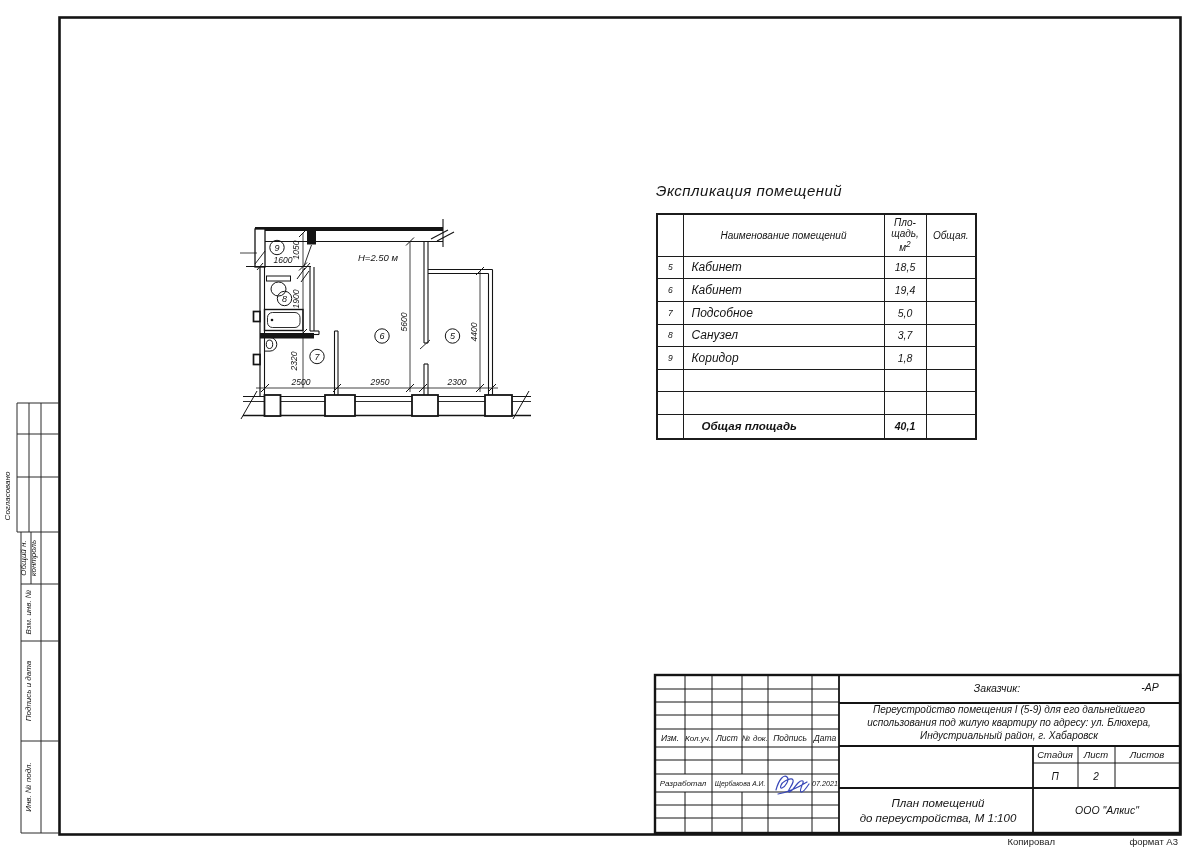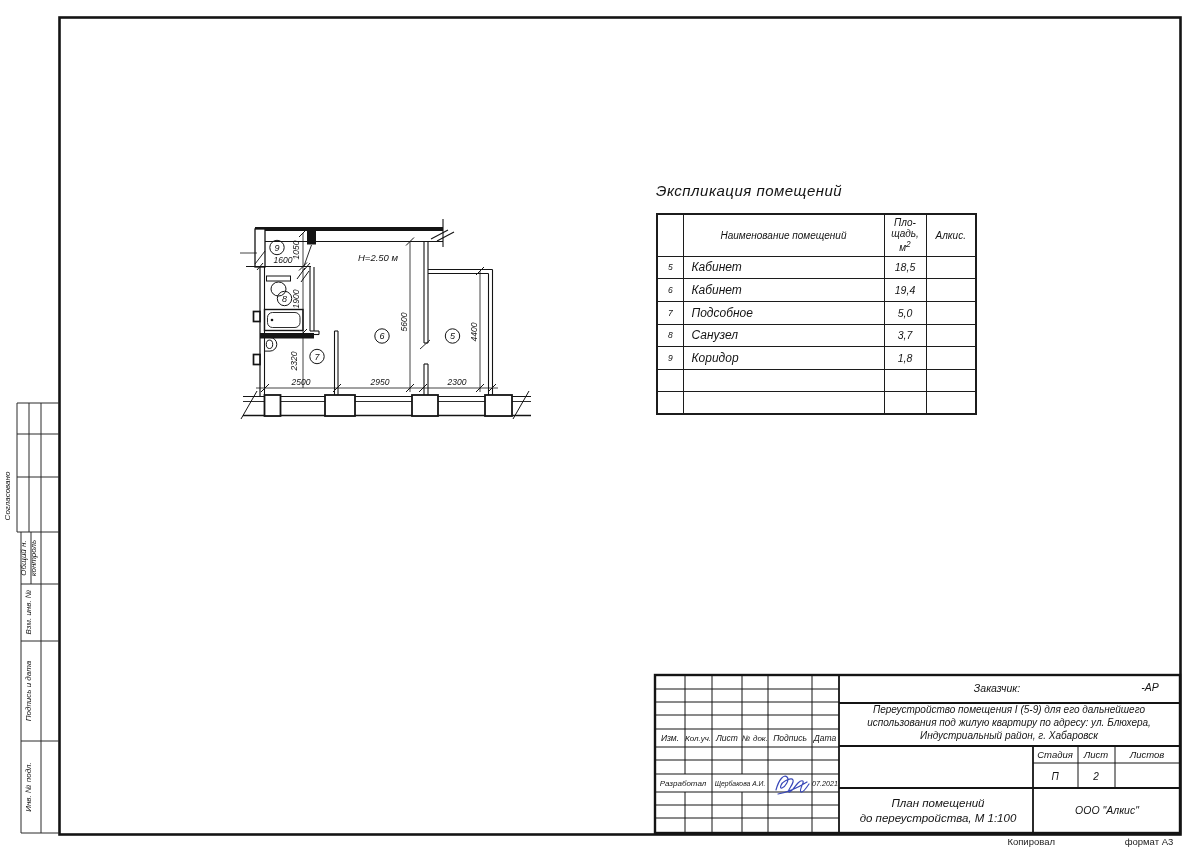--- a/index.html
+++ b/index.html
@@ -269,21 +269,21 @@
       </colgroup>
     <tbody>
         <tr style="height:42px">
       <td class="hdr"></td>
       <td class="hdr">Наименование помещений</td>
       <td class="hdr">
         <span>Пло-</span><br>
         <span>щадь,</span><br>
         <span>м</span><sup>2</sup>
       </td>
-      <td class="hdr">Алкис.</td>
+      <td class="hdr">Общая.</td>
     </tr>
     <tr style="height:22px">
       <td class="c-num">5</td>
       <td class="c-name">Кабинет</td>
       <td class="c-area">18,5</td>
       <td class="c-note"></td>
     </tr>
     <tr style="height:23px">
       <td class="c-num">6</td>
       <td class="c-name">Кабинет</td>
@@ -313,19 +313,25 @@
       <td class="c-name"></td>
       <td class="c-area"></td>
       <td class="c-note"></td>
     </tr>
     <tr style="height:23px">
       <td class="c-num"></td>
       <td class="c-name"></td>
       <td class="c-area"></td>
       <td class="c-note"></td>
     </tr>
+    <tr style="height:25px" class="total">
+      <td class="c-num"></td>
+      <td class="c-name">Общая площадь</td>
+      <td class="c-area">40,1</td>
+      <td class="c-note"></td>
+    </tr>
   </tbody>
     </table>
 
   <div class="footer-label" style="left:1003px; top:836px; width:52px; text-align:right;">Копировал</div>
-  <div class="footer-label" style="left:1120px; top:836px; width:58px; text-align:center;">формат  А3</div>
+  <div class="footer-label" style="left:1120px; top:836px; width:58px; text-align:right;">формат  А3</div>
 
 </div>
 
 </body></html>

